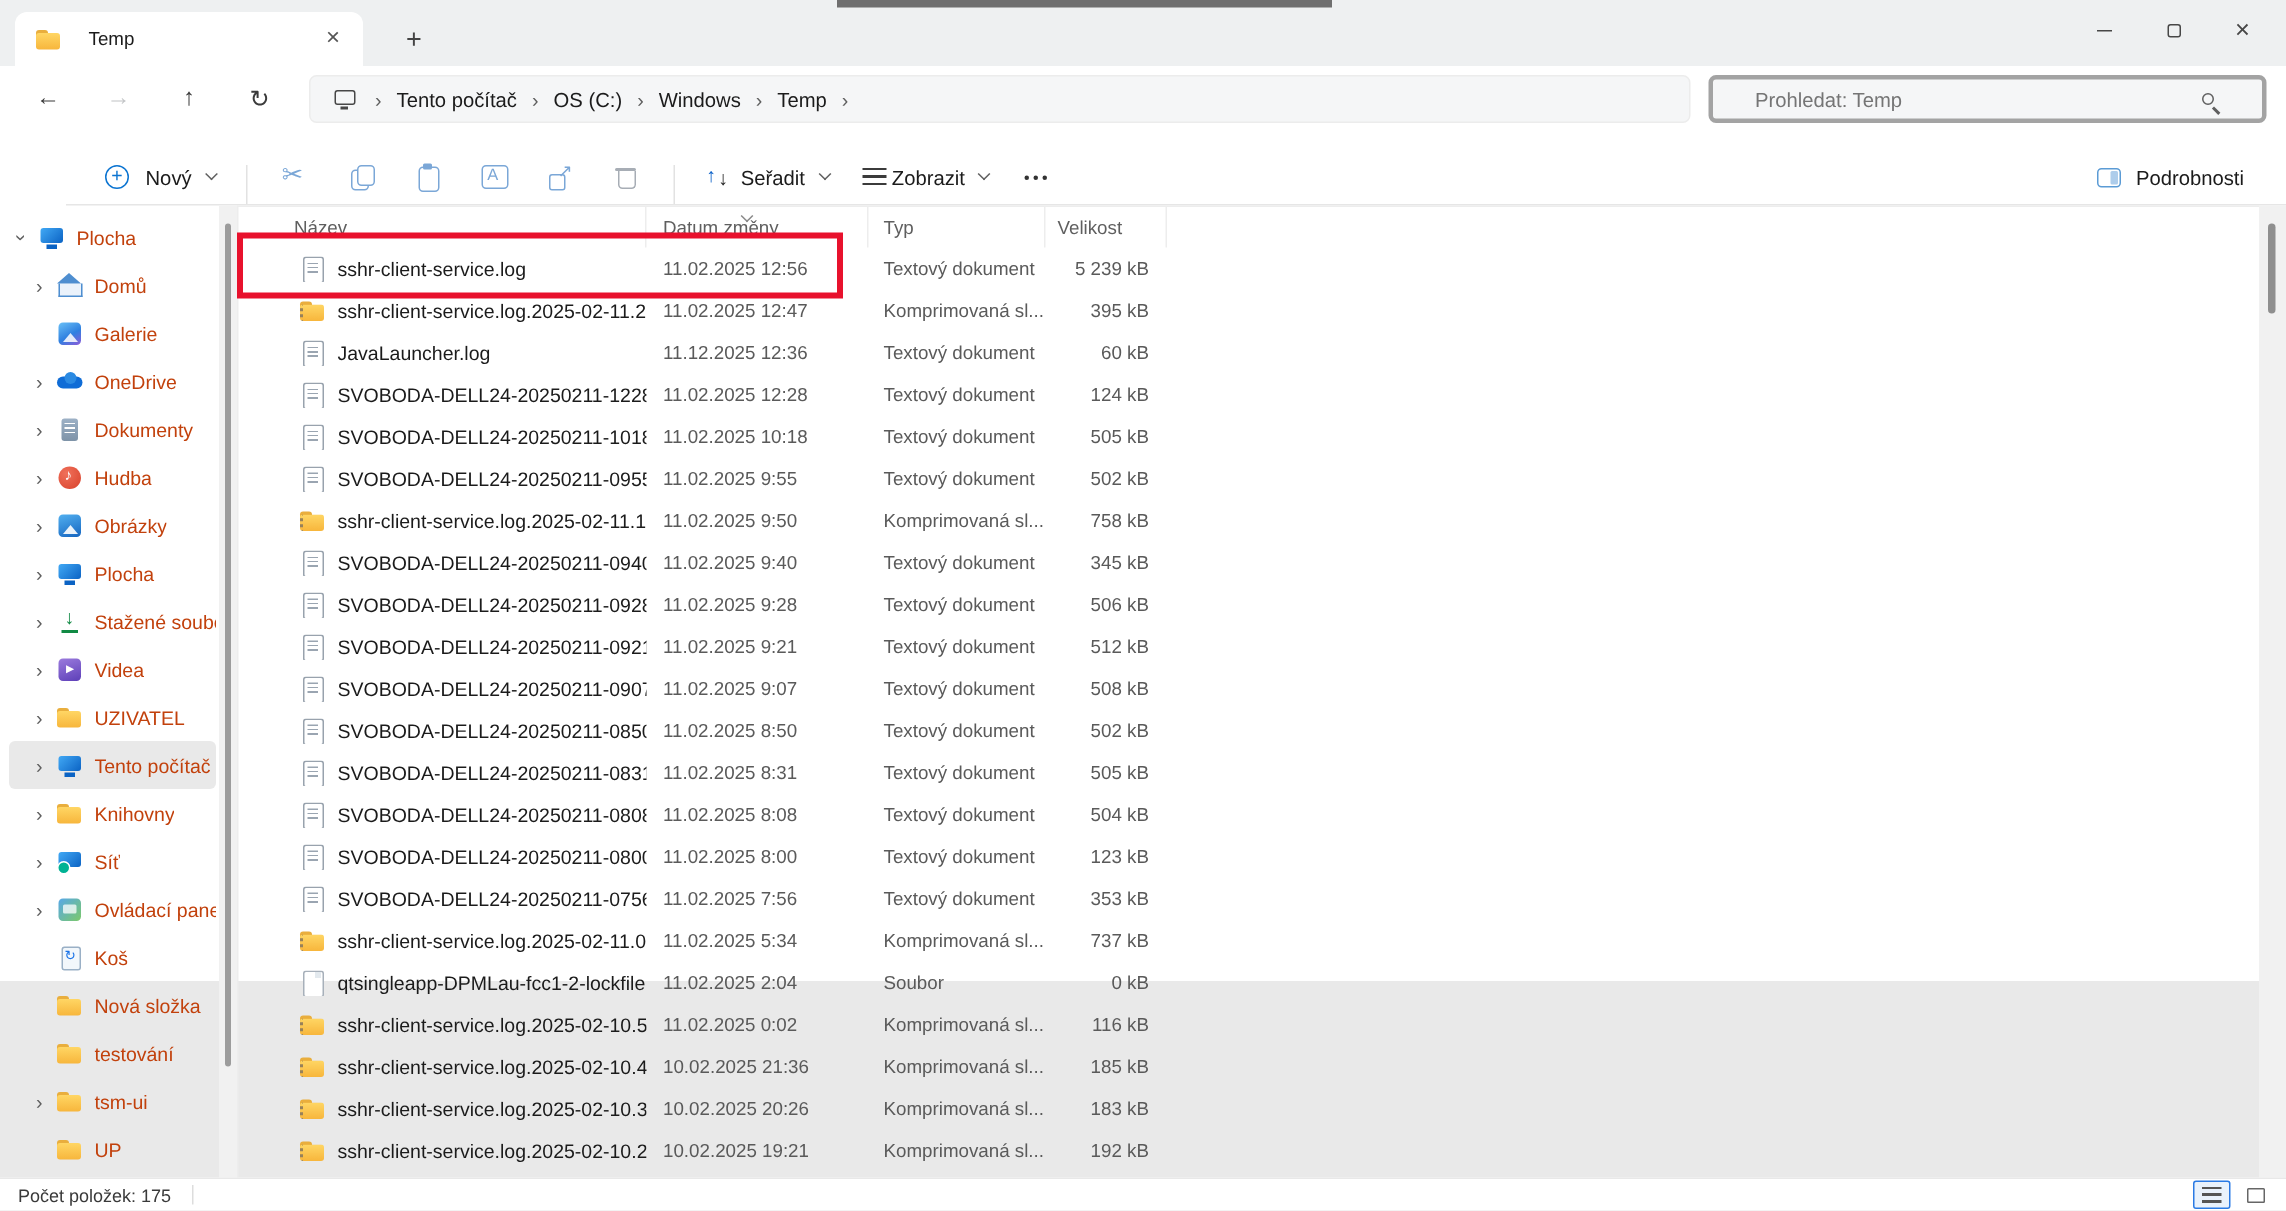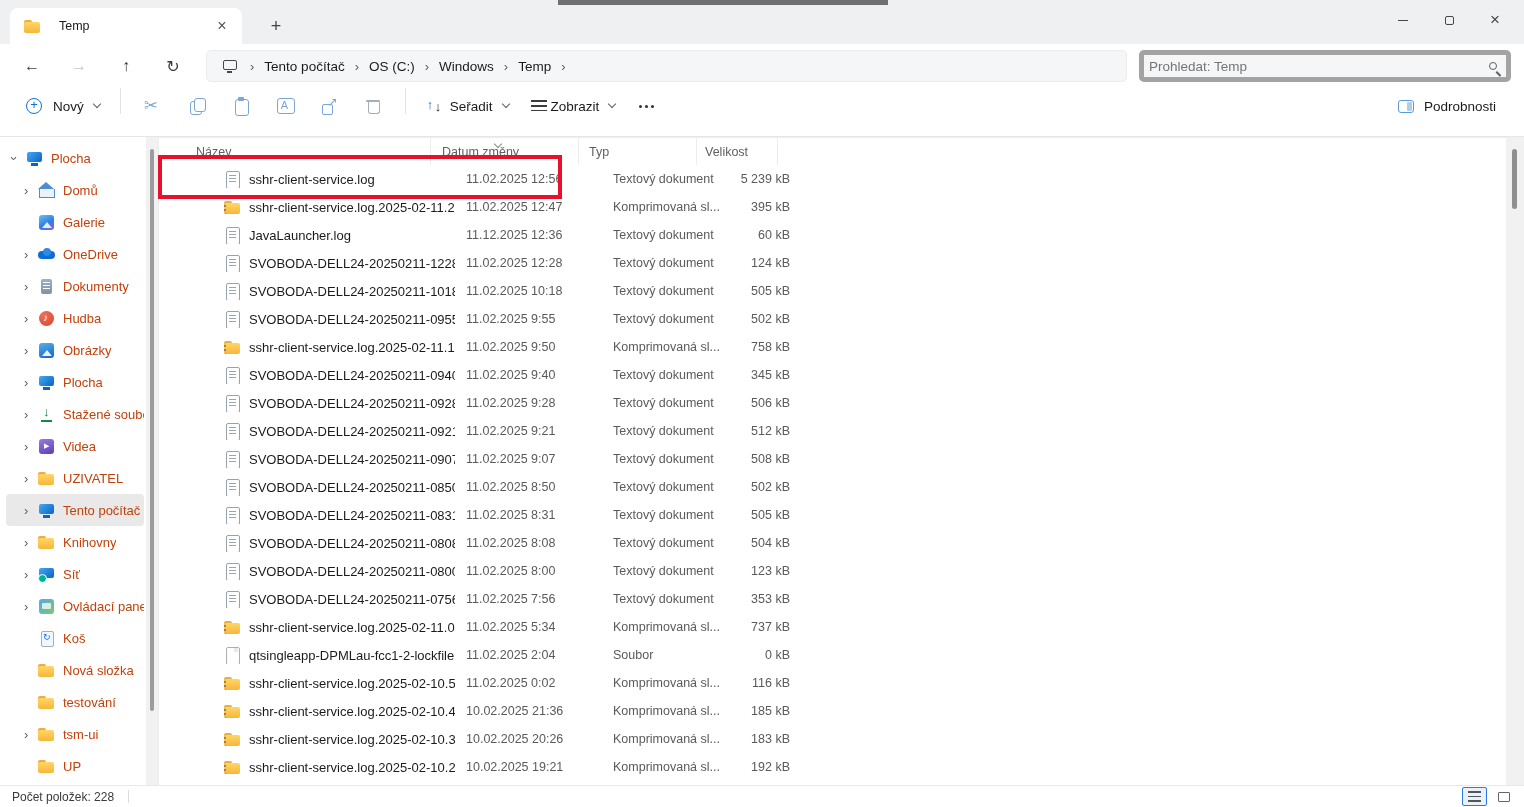--- a/index.html
+++ b/index.html
@@ -1,18 +1,18 @@
 <!DOCTYPE html>
 <html><head>
 <meta charset="utf-8">
 <style>
   * { margin:0; padding:0; box-sizing:border-box; }
   html,body { width:1524px; height:807px; overflow:hidden; background:#e9e9e9;
     font-family:"Liberation Sans","DejaVu Sans",sans-serif; }
-  .window { position:relative; width:1524px; height:807px; background:#fff; }
+  .window { position:relative; width:1524px; height:654px; background:#fff; }
 
   
   .titlebar { height:44px; background:#eef0f1; display:flex; align-items:flex-end; position:relative; }
   .bg-strip { position:absolute; left:558px; top:0; width:330px; height:5px; background:#6f6f6f; }
   .tab { width:232px; height:36px; background:#fff; border-radius:8px 8px 0 0; margin-left:10px;
     display:flex; align-items:center; padding:0 10px 0 14px; font-size:12.5px; color:#1b1b1b; }
   .tab-label { flex:1; margin-left:10px; }
   .tab-close { width:20px; height:20px; display:flex; align-items:center; justify-content:center;
     color:#555; font-size:14px; border-radius:4px; }
   .tab-close::before { content:"×"; font-size:16px; }
@@ -37,31 +37,31 @@
   .gi-refresh::before { content:"↻"; }
   .breadbar { width:921px; height:32px; background:#f5f6f7; border:1px solid #ececec; border-radius:5px;
     display:flex; align-items:center; margin-left:6px; padding:0 8px; font-size:13.5px; color:#1b1b1b; }
   .crumb-pc-icon { width:14px; height:10px; border:1.5px solid #474747; border-radius:2px;
     position:relative; margin:0 4px 2px 8px; }
   .crumb-pc-icon::after { content:""; position:absolute; left:3px; bottom:-4px; width:5px; height:2px; background:#474747; }
   .crumb-sep { color:#5f5f5f; font-size:13px; margin:0 9px; }
   .crumbs { display:flex; align-items:center; }
   .crumb { display:flex; align-items:center; }
   .crumb-label { padding:2px 1px; }
-  .searchbar { width:372px; height:32px; background:#f5f6f7; border:5px solid #a3a3a3; border-radius:5px;
-    margin-left:12px; display:flex; align-items:center; padding:0 5px; position:relative; }
+  .searchbar { width:372px; height:32px; background:#f5f6f7; border:3px solid #a3a3a3; border-radius:5px;
+    margin-left:12px; display:flex; align-items:center; padding:0 28px; position:relative; }
   .searchbar input { flex:1; border:none; outline:none; background:transparent; font-size:13.5px;
     color:#1b1b1b; font-family:inherit; }
   .searchbar input::placeholder { color:#757575; opacity:1; }
   .search-icon { width:8px; height:8px; border:1.5px solid #5f5f5f; border-radius:50%; position:relative; margin-right:4px; }
   .search-icon::after { content:""; position:absolute; left:7px; top:8px; width:6px; height:1.5px;
     background:#5f5f5f; transform:rotate(45deg); transform-origin:0 0; }
 
   
-  .toolbar { height:49px; background:#fff; border-bottom:1px solid #e6e6e6; display:flex; align-items:flex-start; padding:0 16px; }
+  .toolbar { height:49px; background:#fff; border-bottom:1px solid #e6e6e6; display:flex; align-items:flex-end; padding:0 16px;margin-left:44px; }
   .tbtn { display:flex; align-items:center; height:36px; padding:0 10px; border-radius:4px;
     font-size:13.5px; color:#1b1b1b; }
   .tb-divider { width:1px; height:26px; background:#e2e2e2; margin:0 10px; }
   .chev-s { width:6px; height:6px; border-right:1.3px solid #5f5f5f; border-bottom:1.3px solid #5f5f5f;
     transform:rotate(45deg); margin-left:8px; margin-top:-4px; }
   .tbico { position:relative; width:20px; height:20px; flex:none; }
   .iconbtn { width:44px; height:36px; display:flex; align-items:center; justify-content:center; border-radius:4px; }
   .new-plus-icon { width:16px; height:16px; border:1.4px solid #0b74d1; border-radius:50%;
     position:relative; margin-right:9px; }
   .new-plus-icon::before { content:"+"; position:absolute; left:0; right:0; top:-2px; text-align:center;
@@ -122,21 +122,21 @@
   .hc { color:#5f5f5f; font-size:12.5px; display:flex; align-items:center; border-right:1px solid #ededed; position:relative; }
   .hc-name { width:272px; padding-left:37px; }
   .hc-date { width:148px; padding-left:11px; }
   .hc-type { width:118px; padding-left:10px; }
   .hc-size { width:81px;  padding-left:8px; }
   .sort-indicator { position:absolute; top:3px; left:64px; width:6px; height:6px;
     border-right:1.2px solid #888; border-bottom:1.2px solid #888; transform:rotate(45deg); }
   .rows {}
   .row { display:flex; height:28px; align-items:center; }
   .cell { font-size:12.5px; color:#5a5a5a; white-space:nowrap; overflow:hidden; }
-  .c-name { width:272px; padding-left:41px; display:flex; align-items:center; font-size:13px; color:#1b1b1b;margin-left:24px; }
+  .c-name { width:272px; padding-left:41px; display:flex; align-items:center; font-size:13px; color:#1b1b1b; }
   .c-date { width:148px; padding-left:11px; }
   .c-type { width:118px; padding-left:10px; }
   .c-size { width:81px; padding-right:12px; text-align:right; }
   .fname { overflow:hidden; }
 
   .annotation-rect { position:absolute; left:-1px; top:17px; width:404px; height:44px;
     border:4px solid #e8112d; z-index:6; pointer-events:none; }
 
   .v-scroll { width:18px; background:#f1f1f1; position:relative; }
   .v-scroll-thumb { position:absolute; left:6px; top:12px; width:5px; height:60px; background:#8f8f8f; border-radius:3px; }
@@ -697,21 +697,21 @@
 
       <div class="annotation-rect"></div>
     </section>
 
     <div class="v-scroll">
       <div class="v-scroll-thumb"></div>
     </div>
   </div>
 
   <div class="statusbar">
-    <span>Počet položek: 228</span>
+    <span>Počet položek: 175</span>
     <span class="status-div"></span>
     <span class="status-right">
       <span class="vt active">
           <span class="vt-details-icon"></span>
         </span>
       <span class="vt">
           <span class="vt-icons-icon"></span>
         </span>
     </span>
   </div>

